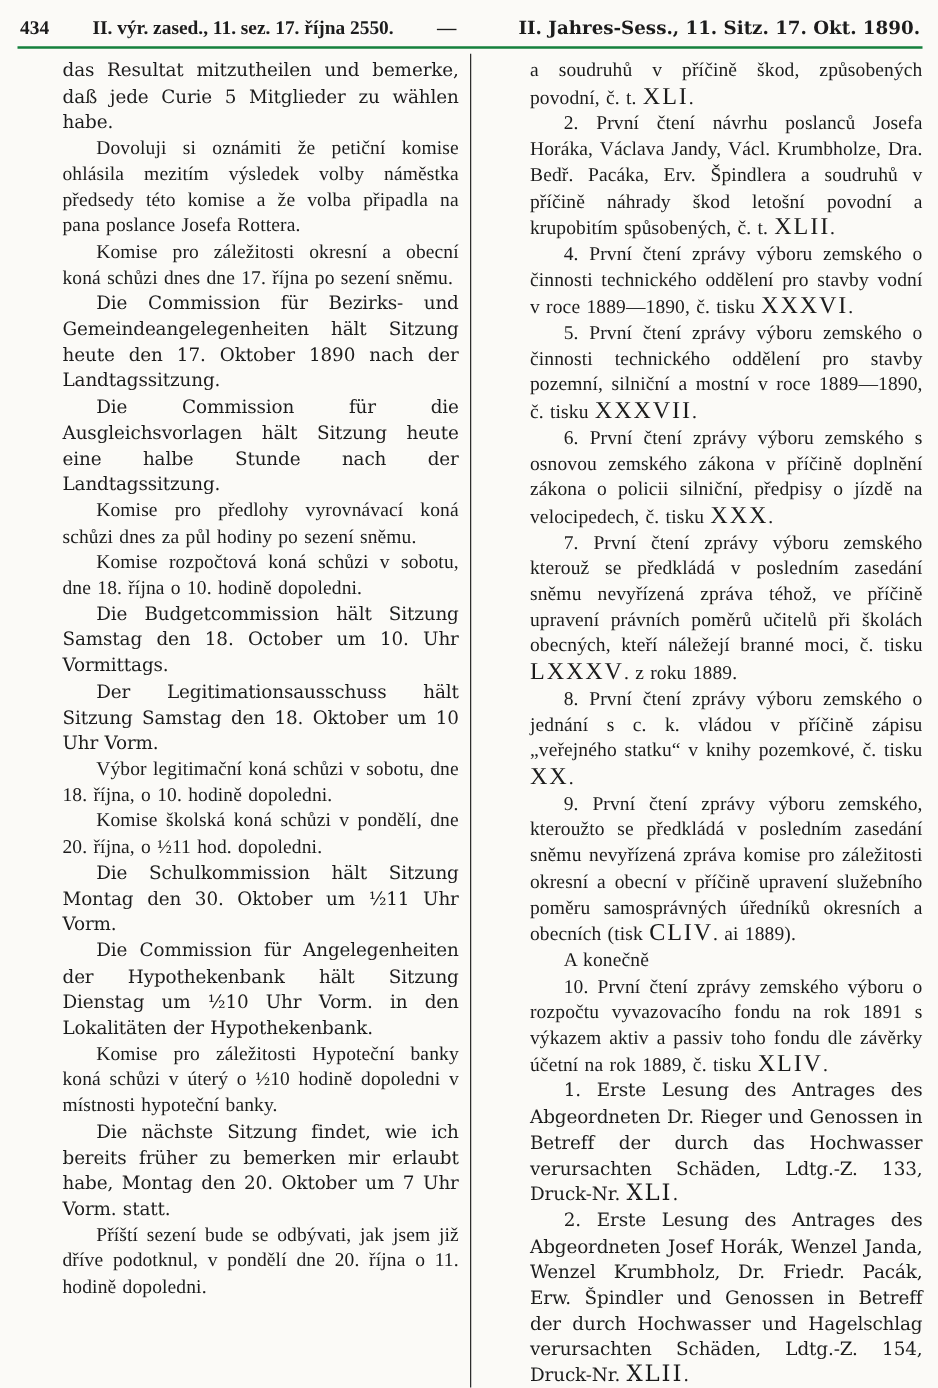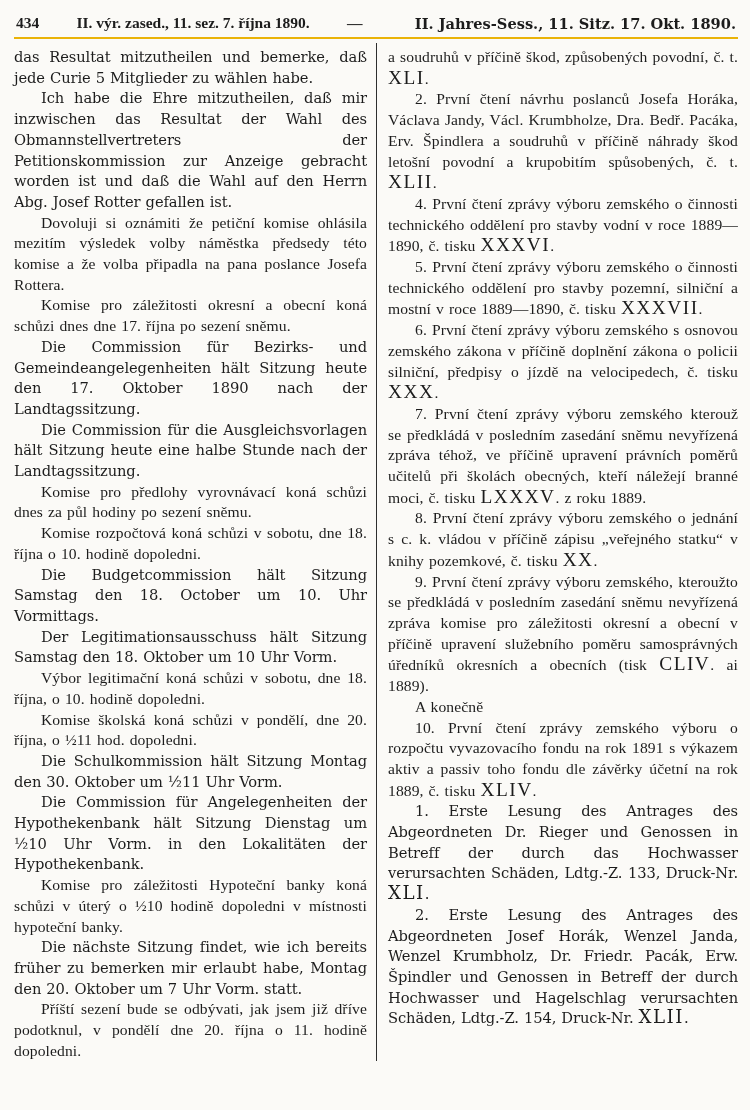--- a/index.html
+++ b/index.html
@@ -10,45 +10,46 @@
     font-family: "Liberation Serif", serif;
     color: #1c1c1c;
   }
   .page {
     width: 750px; height: 1110px;
     padding: 12px 12px 0 14px;
   }
   .header {
     display: flex;
     justify-content: space-between;
-    align-items: flex-end;
+    align-items: flex-start;
     font-weight: bold;
     font-size: 15.5px;
     padding: 2px 2px 5px 2px;
-    border-bottom: 2px solid #eab308;
+    border-bottom: 2px solid #15803d;
     white-space: nowrap;
   }
   .header .de { font-family: "DejaVu Serif", serif; font-size: 14.6px; margin-left: 15px; }
   .columns {
     display: flex;
     align-items: stretch;
     margin-top: 4px;
   }
   .col {
     width: 50%;
     padding-top: 4px;
   }
   .col-left  { padding-right: 9px; }
   .col-right { border-left: 1.5px solid #2e2e2e; padding-left: 11px; }
   .para {
     text-align: justify;
     font-size: 15.6px;
     line-height: 20.7px;
     letter-spacing: 0.1px;
     word-spacing: 1px;
+    margin-left: 36px;
   }
   .para.indent { text-indent: 27px; }
   .para.fraktur {
     font-family: "DejaVu Serif", serif;
     font-size: 14.7px;
     letter-spacing: -0.1px;
     word-spacing: 0.5px;
   }
   .para.antiqua { font-family: "Liberation Serif", serif; }
   .roman {
@@ -57,29 +58,28 @@
     line-height: 1;
   }
 </style>
 </head>
 <body>
 
 <div class="page">
 
   <div class="header">
     <span>434</span>
-    <span>II. výr. zased., 11. sez. 7. října 1890.</span>
+    <span>II. výr. zased., 11. sez. 17. října 2550.</span>
     <span>—</span>
     <span class="de">II. Jahres-Sess., 11. Sitz. 17. Okt. 1890.</span>
   </div>
 
   <div class="columns">
     <div class="col col-left">
         <p class="para fraktur">das Resultat mitzutheilen und bemerke, daß jede Curie 5 Mitglieder zu wählen habe.</p>
-        <p class="para fraktur indent">Ich habe die Ehre mitzutheilen, daß mir inzwischen das Resultat der Wahl des Obmannstellvertreters der Petitionskommission zur Anzeige gebracht worden ist und daß die Wahl auf den Herrn Abg. Josef Rotter gefallen ist.</p>
         <p class="para antiqua indent">Dovoluji si oznámiti že petiční komise ohlásila mezitím výsledek volby náměstka předsedy této komise a že volba připadla na pana poslance Josefa Rottera.</p>
         <p class="para antiqua indent">Komise pro záležitosti okresní a obecní koná schůzi dnes dne 17. října po sezení sněmu.</p>
         <p class="para fraktur indent">Die Commission für Bezirks- und Gemeindeangelegenheiten hält Sitzung heute den 17. Oktober 1890 nach der Landtagssitzung.</p>
         <p class="para fraktur indent">Die Commission für die Ausgleichsvorlagen hält Sitzung heute eine halbe Stunde nach der Landtagssitzung.</p>
         <p class="para antiqua indent">Komise pro předlohy vyrovnávací koná schůzi dnes za půl hodiny po sezení sněmu.</p>
         <p class="para antiqua indent">Komise rozpočtová koná schůzi v sobotu, dne 18. října o 10. hodině dopoledni.</p>
         <p class="para fraktur indent">Die Budgetcommission hält Sitzung Samstag den 18. October um 10. Uhr Vormittags.</p>
         <p class="para fraktur indent">Der Legitimationsausschuss hält Sitzung Samstag den 18. Oktober um 10 Uhr Vorm.</p>
         <p class="para antiqua indent">Výbor legitimační koná schůzi v sobotu, dne 18. října, o 10. hodině dopoledni.</p>
         <p class="para antiqua indent">Komise školská koná schůzi v pondělí, dne 20. října, o ½11 hod. dopoledni.</p>

